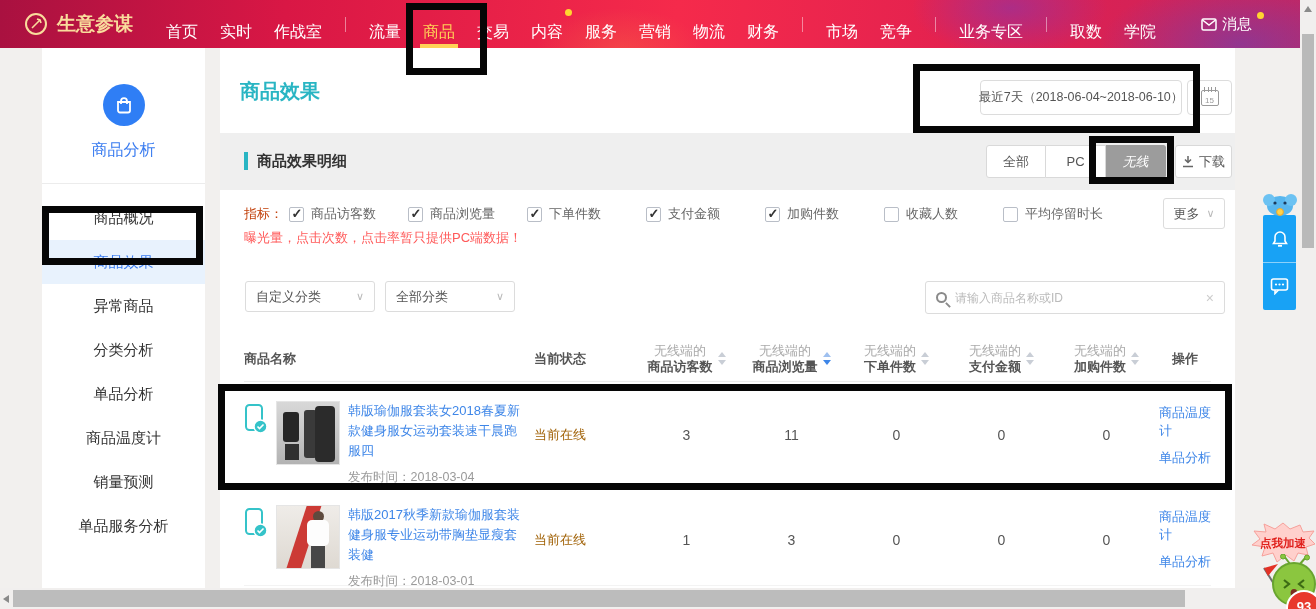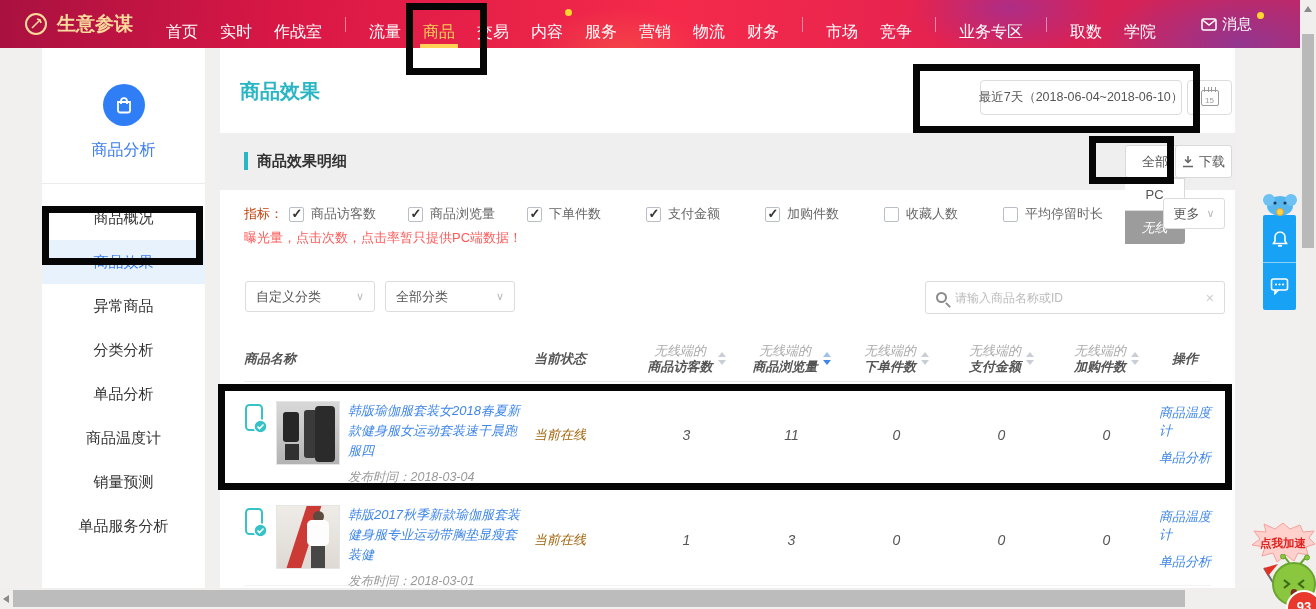--- a/index.html
+++ b/index.html
@@ -42,21 +42,21 @@
     font-size:12.5px; color:#555; display:flex; align-items:center; justify-content:center; white-space:nowrap; cursor:pointer; }
   .calendar-btn { position:absolute; right:3px; top:32px; width:45px; height:35px; border:1px solid #dcdcdc; border-radius:4px; background:#fff;
     display:flex; align-items:center; justify-content:center; cursor:pointer; }
   .cal { position:relative; width:18px; height:16px; border:1.5px solid #9a9a9a; border-radius:2px; }
   .cal:before { content:""; position:absolute; left:2px; top:-4px; width:3px; height:5px; border-left:1.5px solid #9a9a9a; border-right:1.5px solid #9a9a9a; }
   .cal:after { content:""; position:absolute; right:2px; top:-4px; width:3px; height:5px; border-left:1.5px solid #9a9a9a; border-right:1.5px solid #9a9a9a; }
   .cal-num { position:absolute; left:0; right:0; bottom:0; text-align:center; font-size:8px; color:#9a9a9a; }
 
   .gray-band { position:absolute; left:0; top:85px; width:100%; height:57px; background:#efefef; }
   .section-title { position:absolute; left:24px; top:19px; font-size:15px; font-weight:bold; color:#333; border-left:4px solid #29b5c3; padding-left:9px; line-height:18px; }
-  .device-tabs { position:absolute; right:50px; top:12px; display:flex;flex-direction:column; }
+  .device-tabs { position:absolute; right:69px; top:12px; display:flex; }
   .device-tab { width:60px; height:33px; line-height:31px; text-align:center; font-size:13px; color:#555; background:#fff; border:1px solid #d9d9d9; border-left:none; cursor:pointer; }
   .device-tab:first-child { border-left:1px solid #d9d9d9; border-radius:3px 0 0 3px; }
   .device-tab:last-child { border-radius:0 3px 3px 0; }
   .device-tab.selected { background:#9c9c9c; border-color:#9c9c9c; color:#fff;font-style:italic; }
   .download-btn { position:absolute; right:3px; top:12px; width:57px; height:33px; background:#fff; border:1px solid #d9d9d9; border-radius:3px;
     display:flex; align-items:center; justify-content:center; gap:5px; font-size:13px; color:#555; cursor:pointer; }
 
   .filters-row { position:absolute; left:24px; top:157px; display:flex; align-items:center; font-size:13px; color:#666; }
   .filters-label { margin-right:6px; color:#c2410c; }
   .metric { display:flex; align-items:center; gap:7px; width:119px; cursor:pointer; }
@@ -73,21 +73,21 @@
   .dd1 { left:25px; } .dd2 { left:165px; }
   .search { position:absolute; top:233px; right:10px; width:300px; height:33px; border:1px solid #dcdcdc; border-radius:3px; background:#fff;
     display:flex; align-items:center; padding:0 10px; gap:8px; }
   .search input { flex:1; border:none; outline:none; font-size:12px; color:#555; font-family:Liberation Sans, sans-serif; background:transparent; }
   .search input::placeholder { color:#bbb; }
   .mag { position:relative; width:11px; height:11px; border:2px solid #8a8a8a; border-radius:50%; flex:none; }
   .mag:after { content:""; position:absolute; width:2px; height:6px; background:#8a8a8a; left:9px; top:8px; transform:rotate(-45deg); }
   .clear-x { color:#ccc; font-size:14px; cursor:pointer; }
 
   
-  .table { position:absolute; left:24px; top:288px; width:967px;font-style:italic; }
+  .table { position:absolute; left:24px; top:288px; width:967px; }
   .tgrid { display:grid; grid-template-columns:290px 100px 105px 105px 105px 105px 105px 1fr; align-items:center; }
   .thead { height:46px; border-bottom:1px solid #ececec; font-size:13px; color:#555; }
   .th-plain { font-weight:bold; }
   .th-metric { text-align:center; display:flex; align-items:center; justify-content:center; gap:5px; }
   .th-2l { display:flex; flex-direction:column; line-height:16px; }
   .th-prefix { color:#aaa; font-weight:normal; }
   .th-label { color:#555; font-weight:bold; }
   .carets { display:inline-flex; flex-direction:column; gap:3px; }
   .caret-up { width:0; height:0; border-left:4px solid transparent; border-right:4px solid transparent; border-bottom:5px solid #c9ced6; }
   .caret-down { width:0; height:0; border-left:4px solid transparent; border-right:4px solid transparent; border-top:5px solid #c9ced6; }

